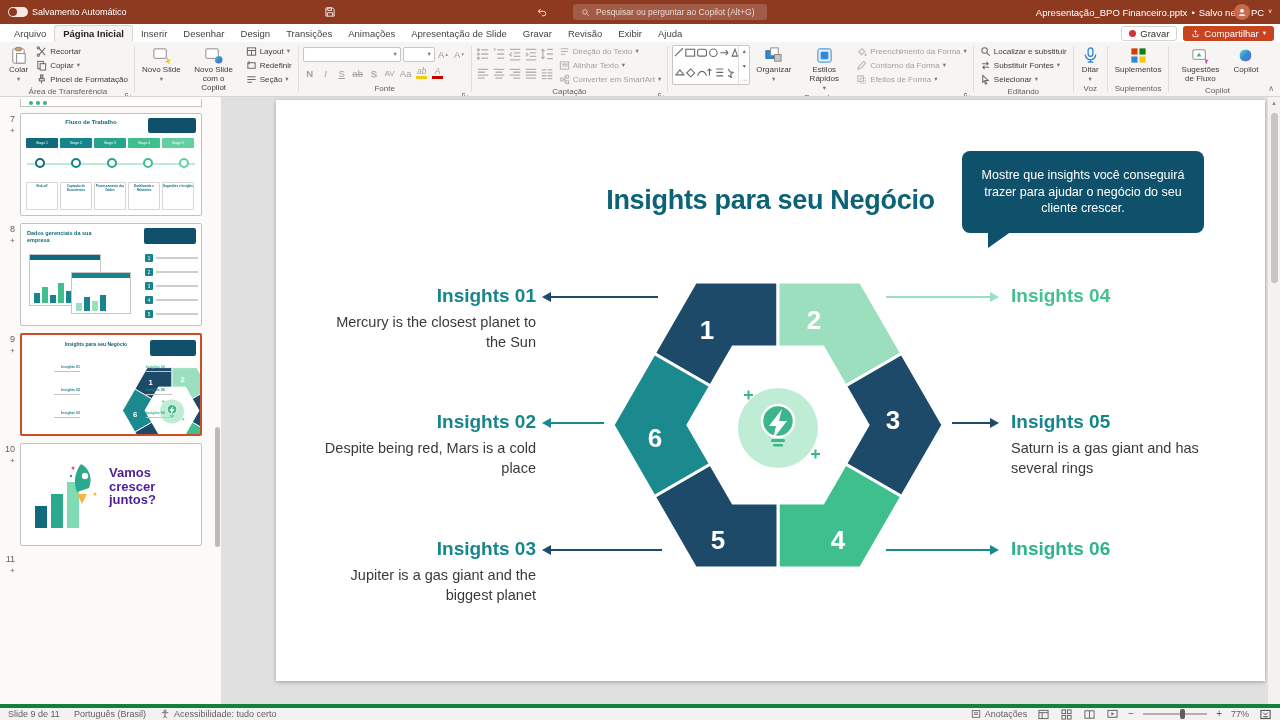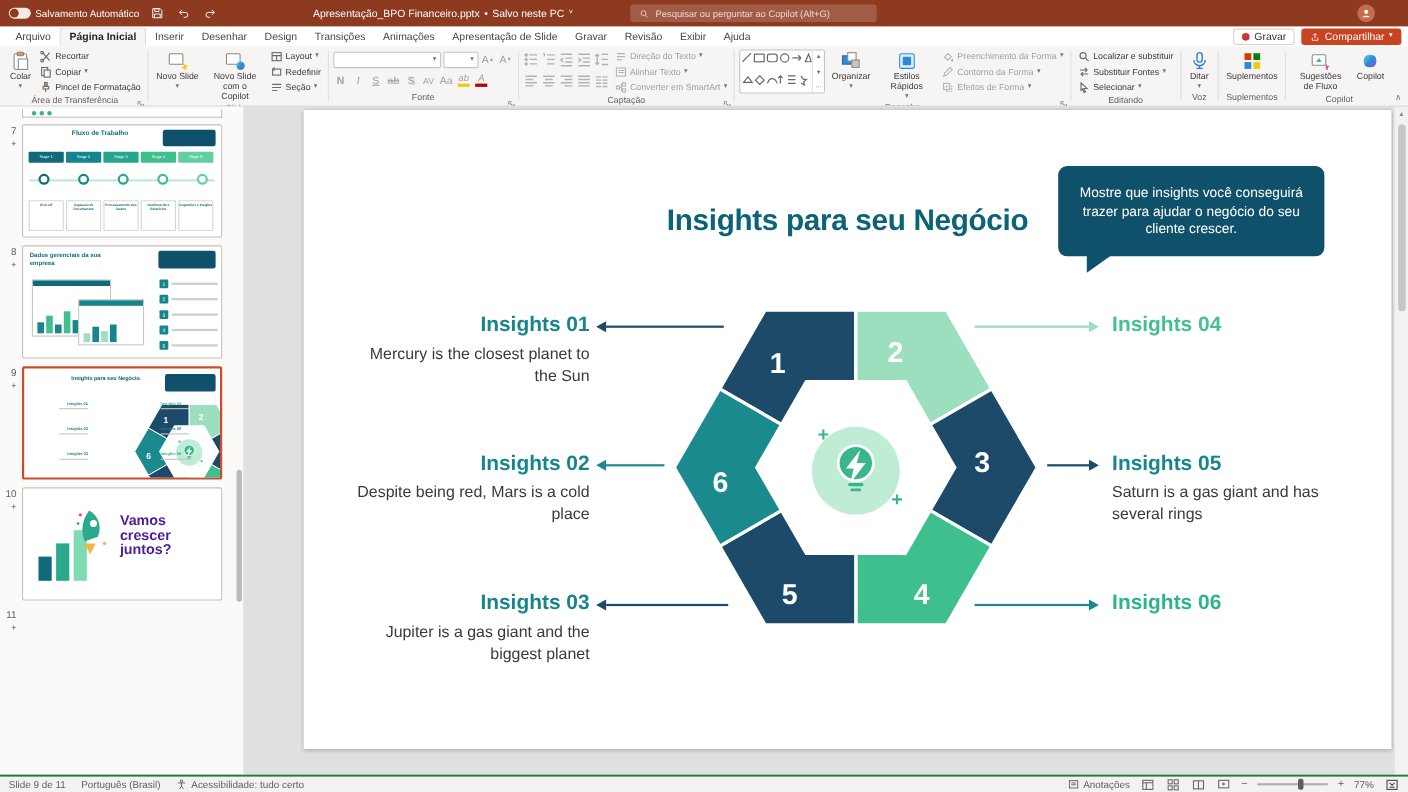--- a/index.html
+++ b/index.html
@@ -1,28 +1,28 @@
 <!DOCTYPE html>
 <html><head>
 <meta charset="utf-8">
 <style>
   *{box-sizing:border-box;margin:0;padding:0;}
   html,body{overflow:hidden;}
   body{width:1280px;height:720px;font-family:"Liberation Sans",sans-serif;background:#fff;}
   .app{width:1280px;height:720px;display:flex;flex-direction:column;overflow:hidden;}
 
   
-  .titlebar{height:24px;background:#8E3A21;display:flex;align-items:center;color:#fff;font-size:9px;padding:0 8px;gap:8px;position:relative;flex:none;}
+  .titlebar{height:24px;background:#8E3A21;display:flex;align-items:center;color:#fff;font-size:9px;padding:0 8px;gap:8px;position:relative;flex:none;justify-content:space-between;}
   .autosave{display:flex;align-items:center;gap:4px;}
   .toggle{width:20px;height:10px;border-radius:5px;background:#f4e9e4;display:inline-flex;align-items:center;padding:1px;}
   .knob{width:8px;height:8px;border-radius:50%;background:#8E3A21;}
   .tb-ic{width:16px;height:16px;display:inline-flex;align-items:center;justify-content:center;opacity:.95;}
   .tb-ic svg{width:12px;height:12px;stroke:#fff;fill:none;stroke-width:1.2;}
   .doc-title{display:flex;align-items:center;gap:4px;margin-left:78px;font-size:9.5px;white-space:nowrap;}
-  .search{position:absolute;left:573px;top:4px;width:224px;height:16px;background:#A25B47;border-radius:3px;display:flex;align-items:center;gap:6px;padding:0 8px;color:#EBD8D0;font-size:8.5px;white-space:nowrap;overflow:hidden;}
+  .search{position:absolute;left:573px;top:4px;width:194px;height:16px;background:#A25B47;border-radius:3px;display:flex;align-items:center;gap:6px;padding:0 8px;color:#EBD8D0;font-size:8.5px;white-space:nowrap;overflow:hidden;}
   .search svg{width:9px;height:9px;stroke:#EBD8D0;fill:none;stroke-width:1.4;flex:none;}
   .avatar{position:absolute;right:30px;top:4px;width:16px;height:16px;border-radius:50%;background:#C76B4E;display:flex;align-items:center;justify-content:center;}
   .avatar svg{width:10px;height:10px;fill:#fff;}
 
   
   .tabsrow{height:18px;background:#fff;display:flex;align-items:center;padding:0 6px;font-size:9.5px;color:#444;flex:none;}
   .tab{padding:2px 8px;white-space:nowrap;border-radius:3px 3px 0 0;}
   .tab.active{border:1px solid #D8D4D0;border-bottom:1px solid #F7F5F3;background:#F7F5F3;color:#222;font-weight:bold;}
   .tabs-right{margin-left:auto;display:flex;gap:6px;align-items:center;}
   .record-btn{display:flex;align-items:center;gap:4px;border:1px solid #D8D4D0;border-radius:3px;padding:1px 7px;color:#333;}
@@ -125,21 +125,21 @@
   .t11{background:#0D3349;}
   .t11-title{position:absolute;left:84px;top:14px;font-size:10px;font-weight:bold;color:#fff;letter-spacing:.5px;}
   .t11-l1{position:absolute;left:86px;top:32px;width:42px;height:2px;background:#35B389;}
   .t11-l2{position:absolute;left:86px;top:38px;width:62px;height:2px;background:#7E99A8;}
   .t11-l3{position:absolute;left:86px;top:43px;width:54px;height:2px;background:#7E99A8;}
   .t11-bub{position:absolute;left:14px;top:18px;}
   .t11-puz{position:absolute;left:150px;top:44px;width:22px;height:22px;}
   .t11-puz i{position:absolute;width:8px;height:8px;border-radius:1px;}
 
   
-  .statusbar{height:16px;background:#F3F2F1;border-top:2px solid #15803d;display:flex;align-items:center;font-size:9px;color:#605E5C;padding:0 8px;gap:14px;flex:none;}
+  .statusbar{height:16px;background:#F3F2F1;border-top:4px solid #15803d;display:flex;align-items:center;font-size:9px;color:#605E5C;padding:0 8px;gap:14px;flex:none;}
   .sb-item{display:flex;align-items:center;gap:4px;white-space:nowrap;}
   .sb-item svg{width:10px;height:10px;stroke:#605E5C;fill:none;stroke-width:1;}
   .sb-right{margin-left:auto;display:flex;align-items:center;gap:9px;}
   .viewic{display:flex;align-items:center;justify-content:center;width:14px;height:13px;}
   .viewic svg{width:11px;height:11px;stroke:#605E5C;fill:none;stroke-width:1;}
   .ztrack{width:64px;height:2px;background:#B3B0AD;position:relative;}
   .zknob{position:absolute;left:58%;top:-4px;width:5px;height:10px;background:#605E5C;border-radius:2px;}
   .zbtn{font-size:10px;color:#605E5C;line-height:1;}
 </style>
 </head>

